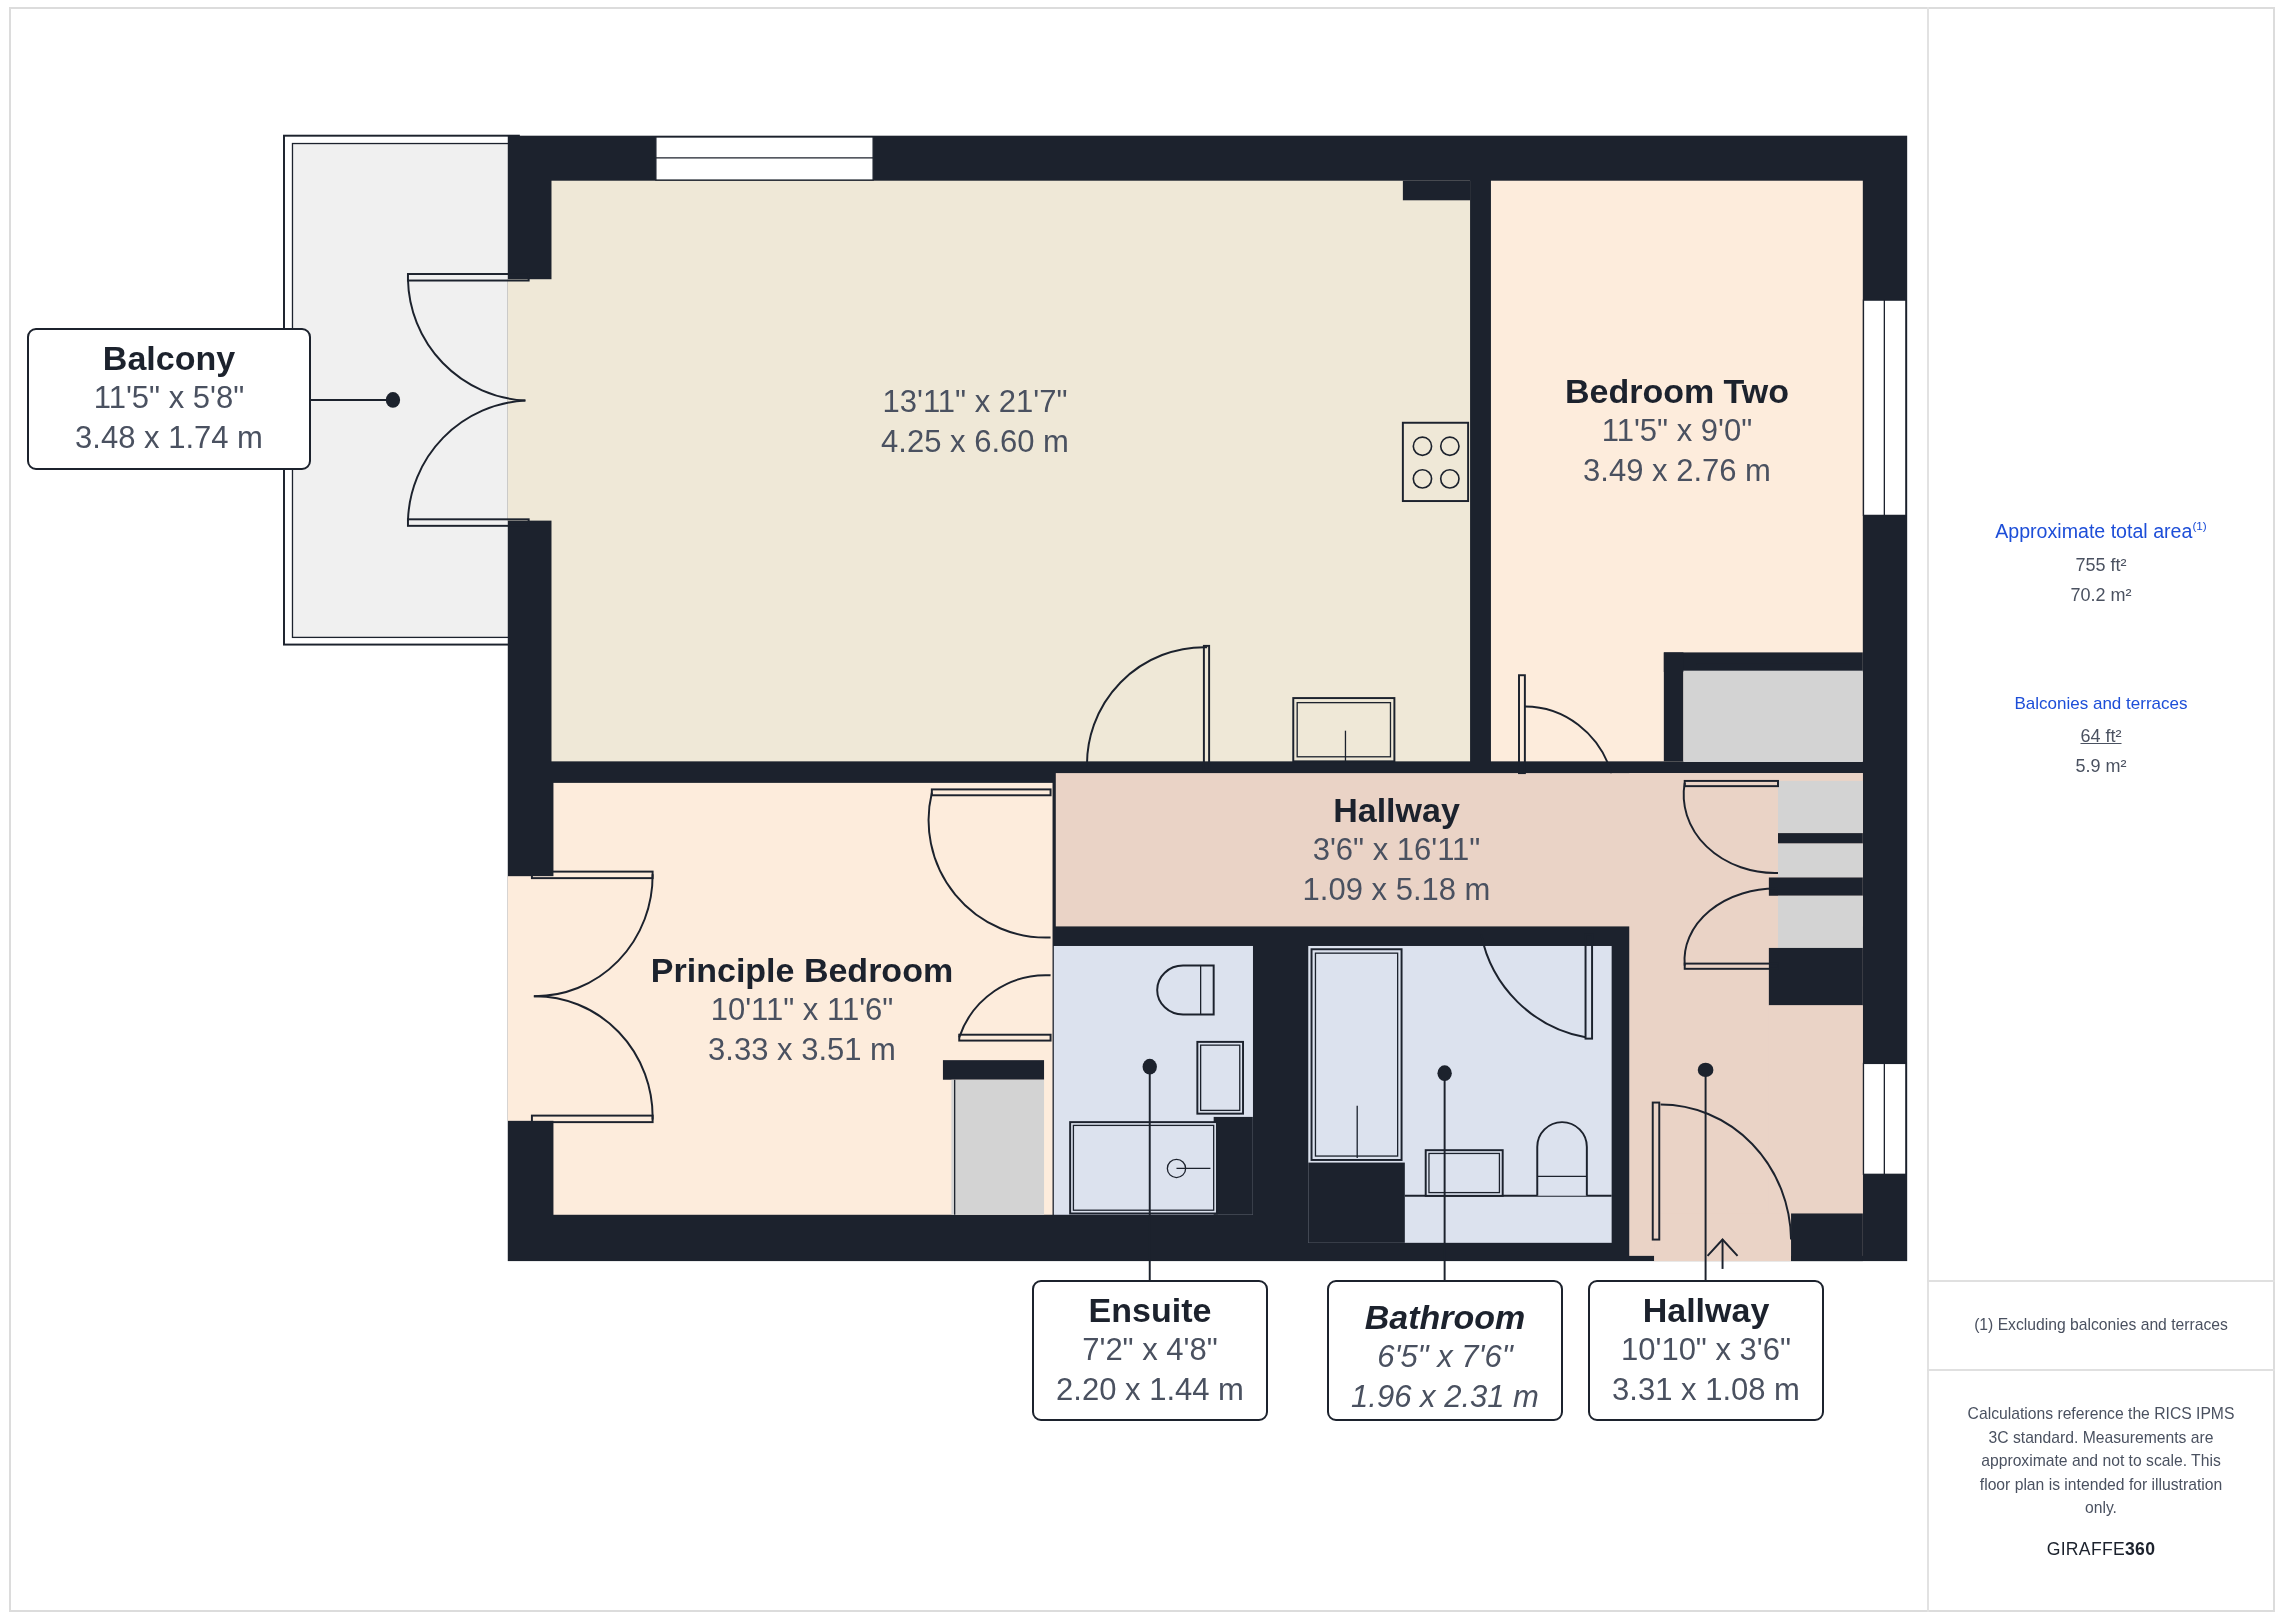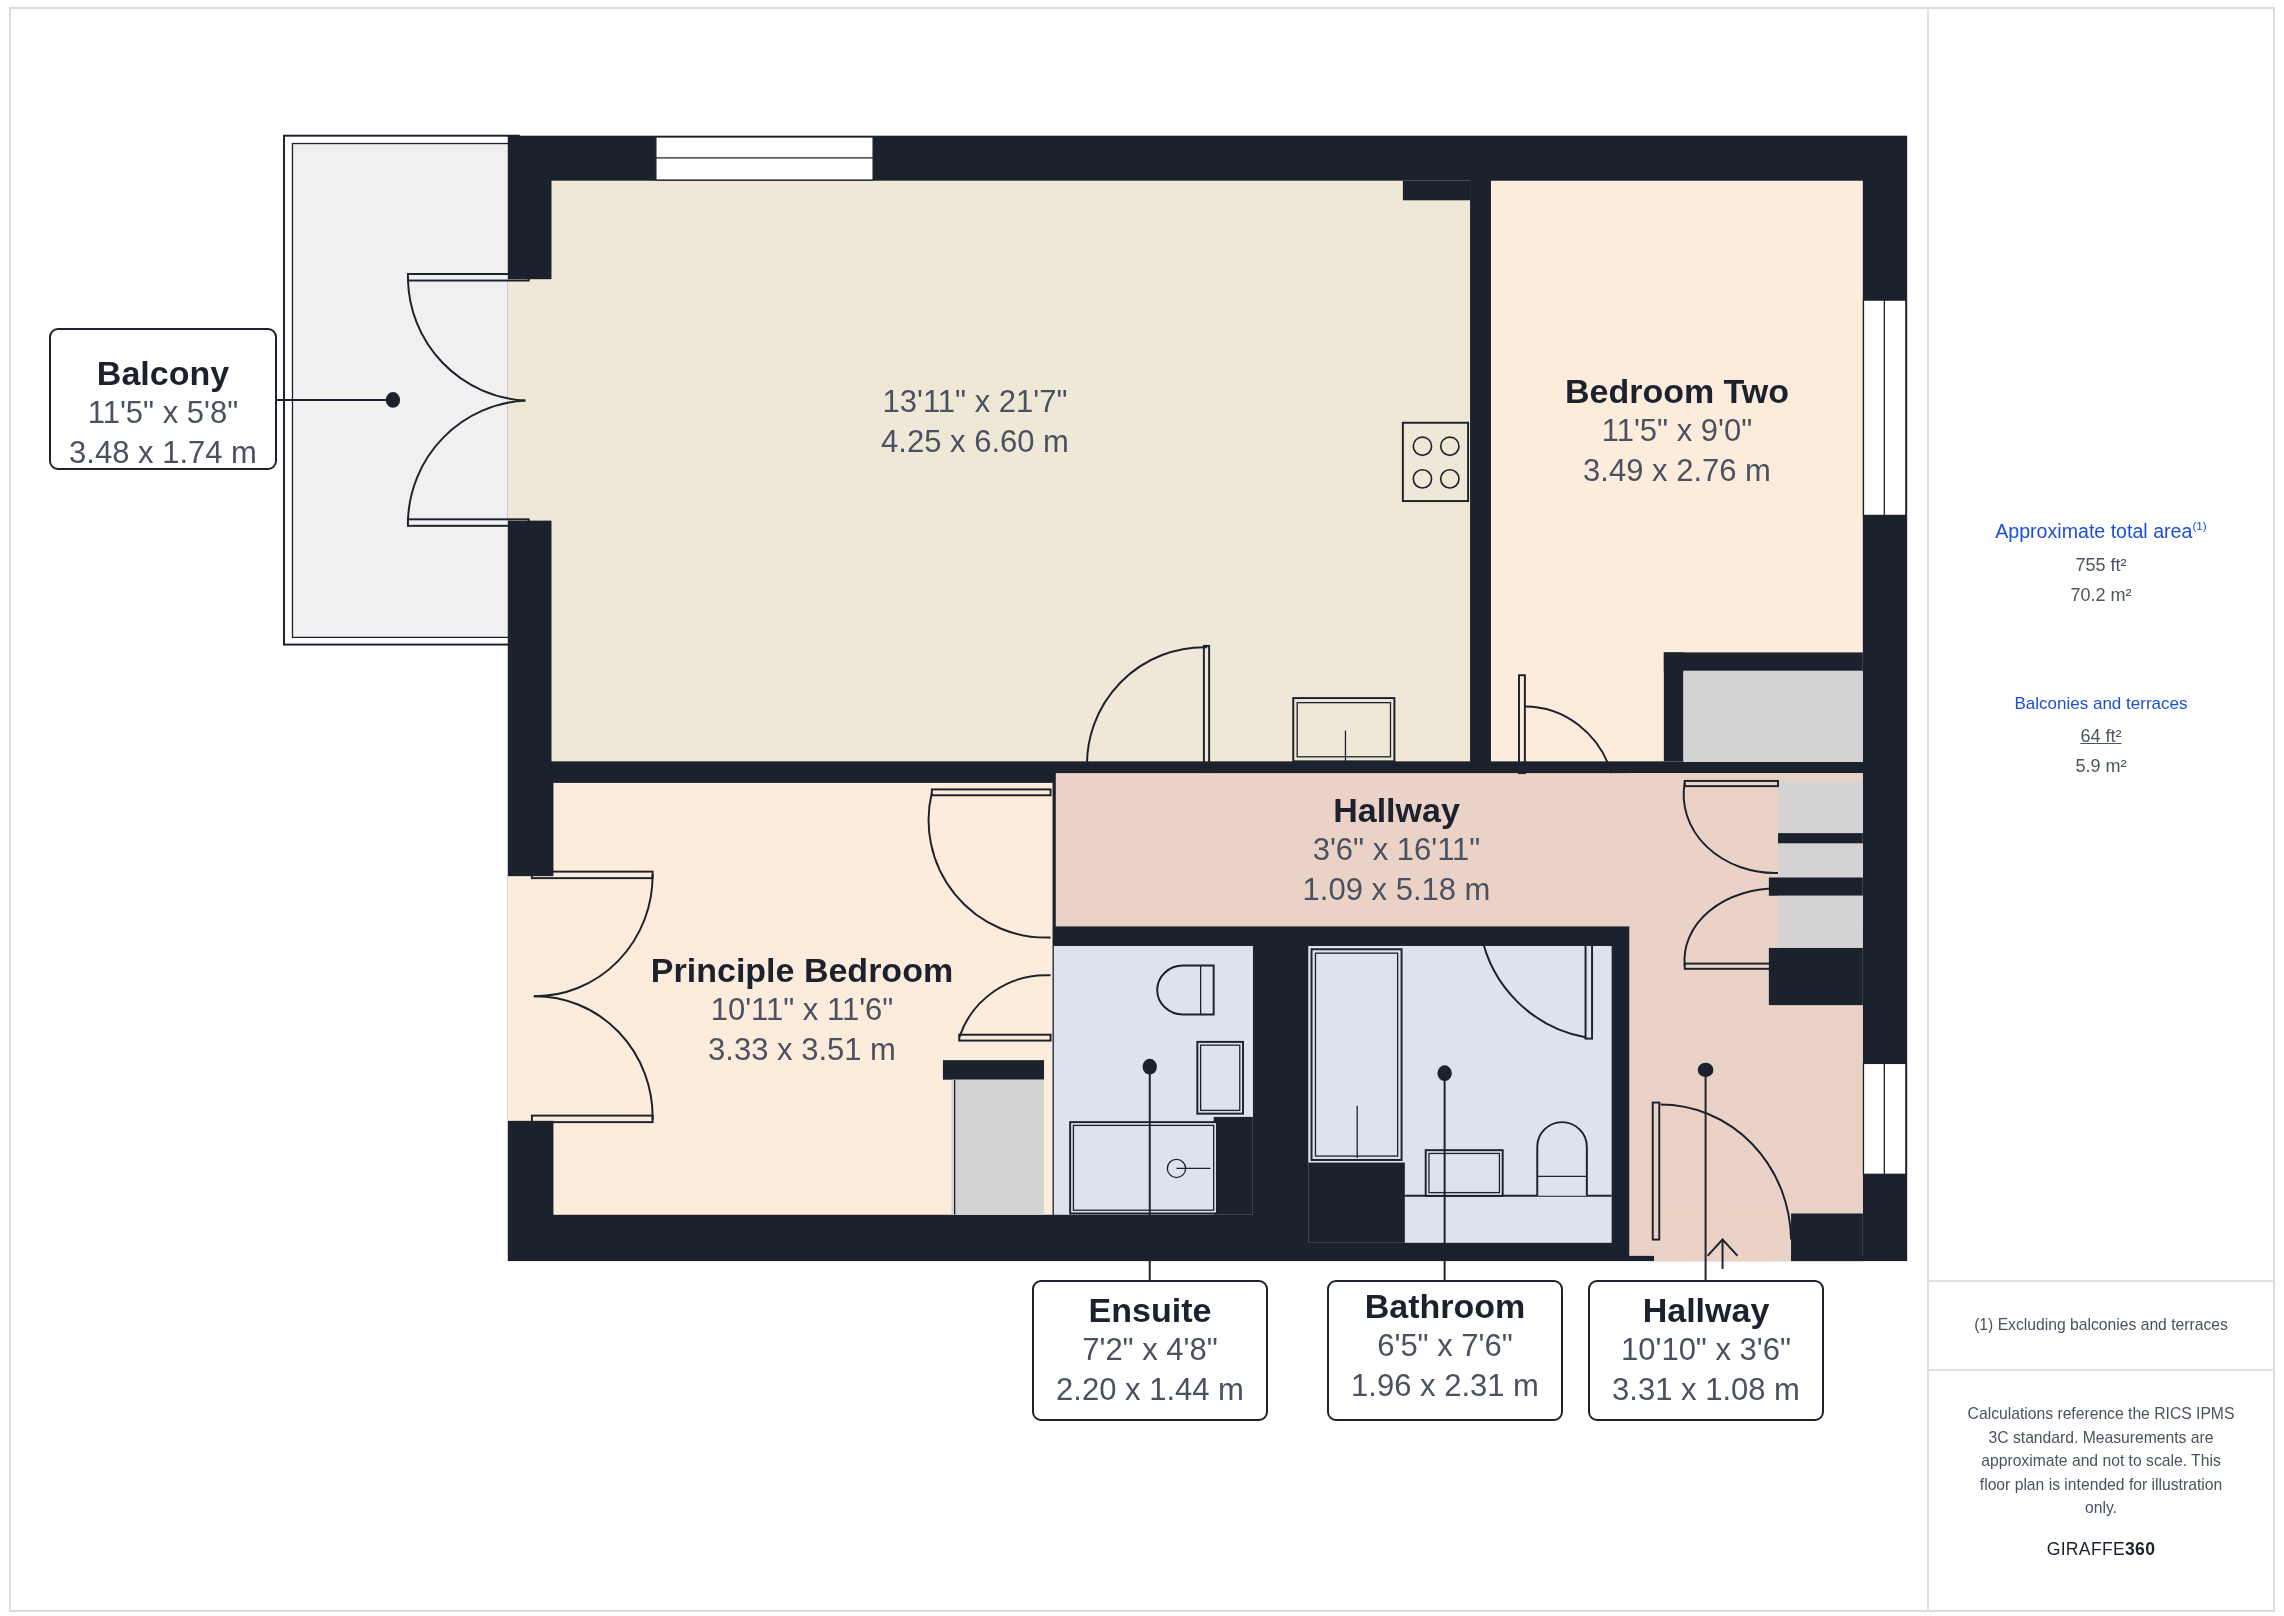--- a/index.html
+++ b/index.html
@@ -190,31 +190,31 @@
   <div class="rname">Hallway</div>
   <div class="rdim">3'6" x 16'11"</div>
   <div class="rdim">1.09 x 5.18 m</div>
 </div>
 <div class="room-text" style="left:626px; top:951px; width:352px;">
   <div class="rname">Principle Bedroom</div>
   <div class="rdim">10'11" x 11'6"</div>
   <div class="rdim">3.33 x 3.51 m</div>
 </div>
 
-<div class="label-box" style="left:27px; top:328px; width:228px; height:142px; padding-top:24px;margin-left:22px;">
+<div class="label-box" style="left:27px; top:328px; width:284px; height:142px; padding-top:9px;">
   <div class="rname">Balcony</div>
   <div class="rdim">11'5" x 5'8"</div>
   <div class="rdim">3.48 x 1.74 m</div>
 </div>
 <div class="label-box" style="left:1032px; top:1280px; width:236px; height:141px; padding-top:9px;">
   <div class="rname">Ensuite</div>
   <div class="rdim">7'2" x 4'8"</div>
   <div class="rdim">2.20 x 1.44 m</div>
 </div>
-<div class="label-box" style="left:1327px; top:1280px; width:236px; height:141px; padding-top:5px;">
+<div class="label-box" style="left:1327px; top:1280px; width:236px; height:141px; padding-top:16px;font-style:italic;">
   <div class="rname">Bathroom</div>
   <div class="rdim">6'5" x 7'6"</div>
   <div class="rdim">1.96 x 2.31 m</div>
 </div>
 <div class="label-box" style="left:1588px; top:1280px; width:236px; height:141px; padding-top:9px;">
   <div class="rname">Hallway</div>
   <div class="rdim">10'10" x 3'6"</div>
   <div class="rdim">3.31 x 1.08 m</div>
 </div>
 

